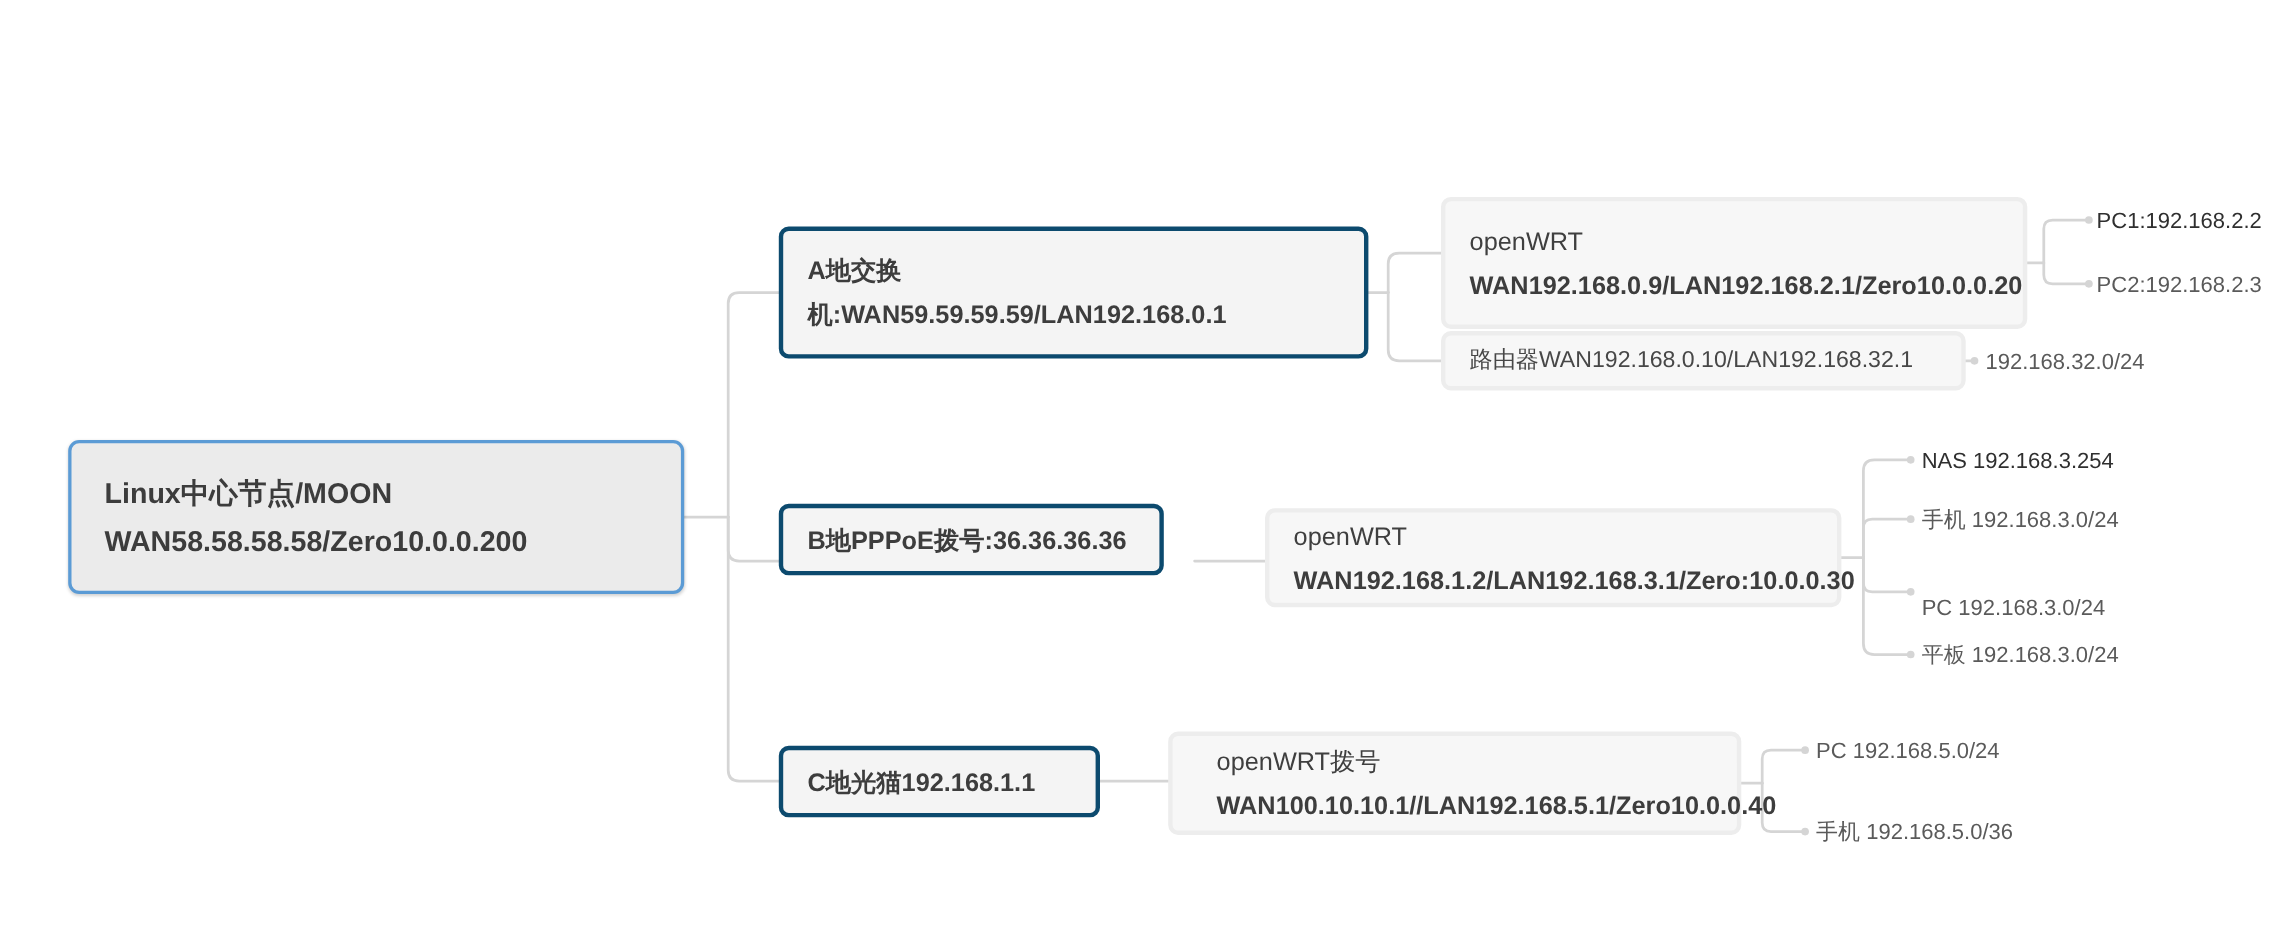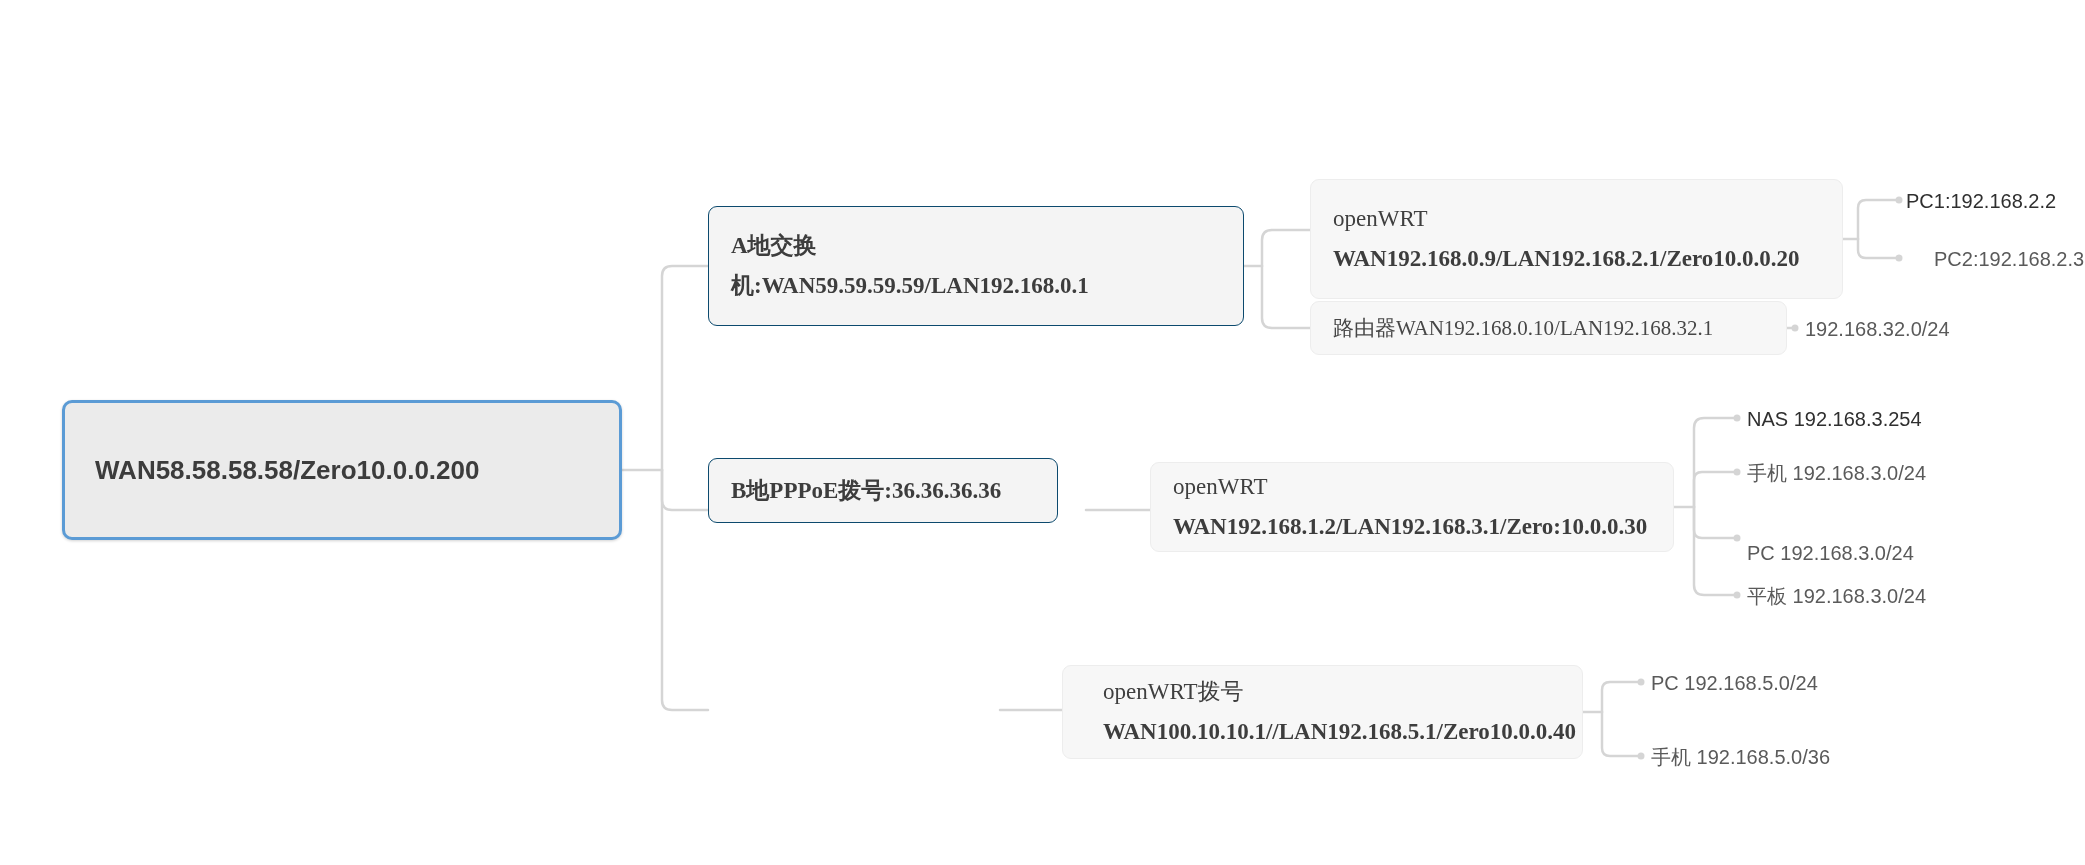--- a/index.html
+++ b/index.html
@@ -41,24 +41,23 @@
   .node-root .line {
     color: #3c3c3c;
     font-weight: bold;
     font-size: 26px;
     line-height: 44px;
     white-space: nowrap;
   }
   
   .node-box {
     background: #f4f4f4;
-    border: 1px solid #0c4a6e;
+    border: 4px solid #0c4a6e;
     border-radius: 9px;
     padding: 0 22px;
-    font-family: Liberation Serif, serif;
   }
   .node-box.lite {
     background: #f7f7f7;
     border-color: #ededed;
   }
   .node-box .line {
     color: #3d3d3d;
     font-size: 23px;
     line-height: 40px;
     white-space: nowrap;
@@ -144,55 +143,59 @@
 
       <path d="M 1583 712 H 1602"></path>
       <path d="M 1602 712 V 690 Q 1602 682 1610 682 H 1638"></path>
       <path d="M 1602 712 V 748 Q 1602 756 1610 756 H 1638"></path>
       <circle cx="1641" cy="682" r="3.5" fill="#d5d5d5" stroke="none"></circle>
       <circle cx="1641" cy="756" r="3.5" fill="#d5d5d5" stroke="none"></circle>
     </g>
   </svg>
 
   <div class="node node-root" style="left:62px; top:400px; width:560px; height:140px;">
+    <div class="line">Linux中心节点/MOON</div>
     <div class="line">WAN58.58.58.58/Zero10.0.0.200</div>
   </div>
 
   <div class="node node-box" style="left:708px; top:206px; width:536px; height:120px;">
     <div class="line b">A地交换</div>
     <div class="line b">机:WAN59.59.59.59/LAN192.168.0.1</div>
   </div>
 
   <div class="node node-box lite" style="left:1310px; top:179px; width:533px; height:120px;">
     <div class="line reg">openWRT</div>
     <div class="line b">WAN192.168.0.9/LAN192.168.2.1/Zero10.0.0.20</div>
   </div>
 
   <div class="node node-box lite" style="left:1310px; top:301px; width:477px; height:54px;">
     <div class="line sm">路由器WAN192.168.0.10/LAN192.168.32.1</div>
   </div>
 
   <div class="leaf strong" style="left:1906px; top:188px;">PC1:192.168.2.2</div>
-  <div class="leaf" style="left:1906px; top:246px;margin-left:28px;">PC2:192.168.2.3</div>
+  <div class="leaf" style="left:1906px; top:246px;">PC2:192.168.2.3</div>
   <div class="leaf" style="left:1805px; top:316px;">192.168.32.0/24</div>
 
   <div class="node node-box" style="left:708px; top:458px; width:350px; height:65px;">
     <div class="line b">B地PPPoE拨号:36.36.36.36</div>
   </div>
 
   <div class="node node-box lite" style="left:1150px; top:462px; width:524px; height:90px;">
     <div class="line reg">openWRT</div>
     <div class="line b">WAN192.168.1.2/LAN192.168.3.1/Zero:10.0.0.30</div>
   </div>
 
   <div class="leaf strong" style="left:1747px; top:406px;">NAS 192.168.3.254</div>
   <div class="leaf" style="left:1747px; top:460px;">手机 192.168.3.0/24</div>
   <div class="leaf" style="left:1747px; top:540px;">PC 192.168.3.0/24</div>
   <div class="leaf" style="left:1747px; top:583px;">平板 192.168.3.0/24</div>
 
+  <div class="node node-box" style="left:708px; top:678px; width:292px; height:65px;">
+    <div class="line b">C地光猫192.168.1.1</div>
+  </div>
 
   <div class="node node-box lite" style="left:1062px; top:665px; width:521px; height:94px;padding-left:40px;">
     <div class="line reg">openWRT拨号</div>
     <div class="line b">WAN100.10.10.1//LAN192.168.5.1/Zero10.0.0.40</div>
   </div>
 
   <div class="leaf" style="left:1651px; top:670px;">PC 192.168.5.0/24</div>
   <div class="leaf" style="left:1651px; top:744px;">手机 192.168.5.0/36</div>
 
 

